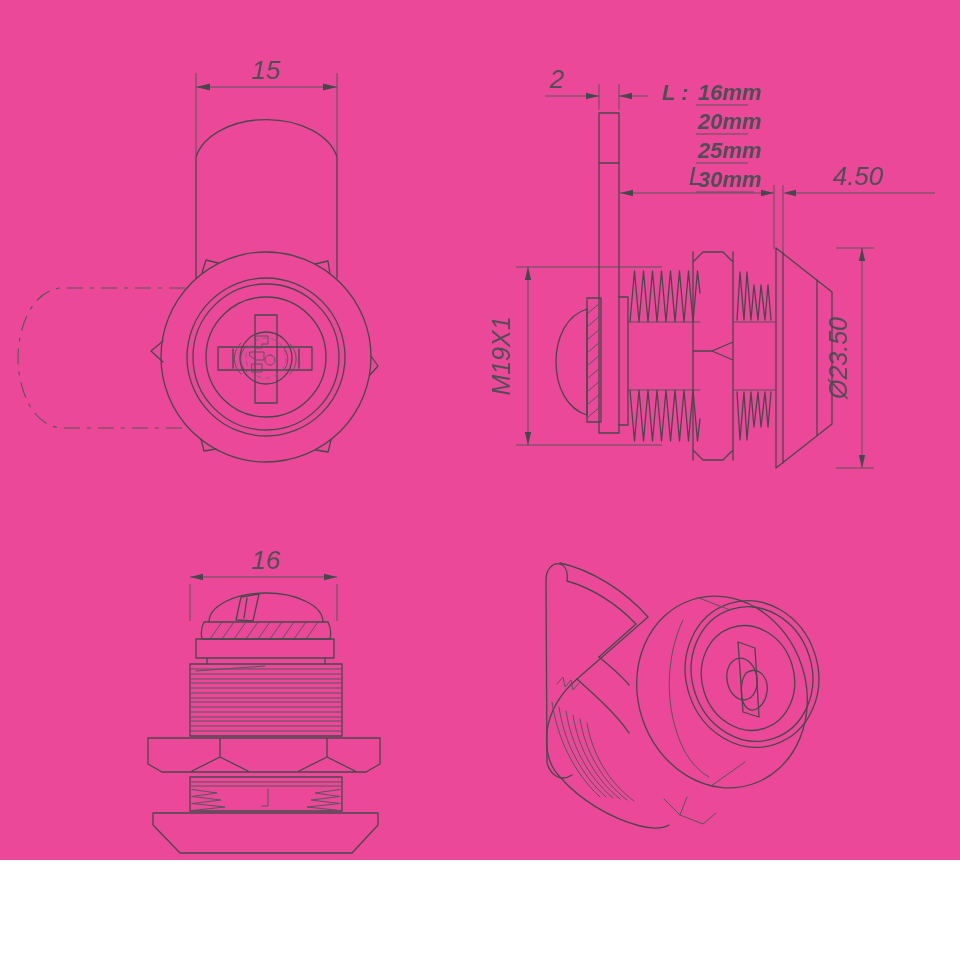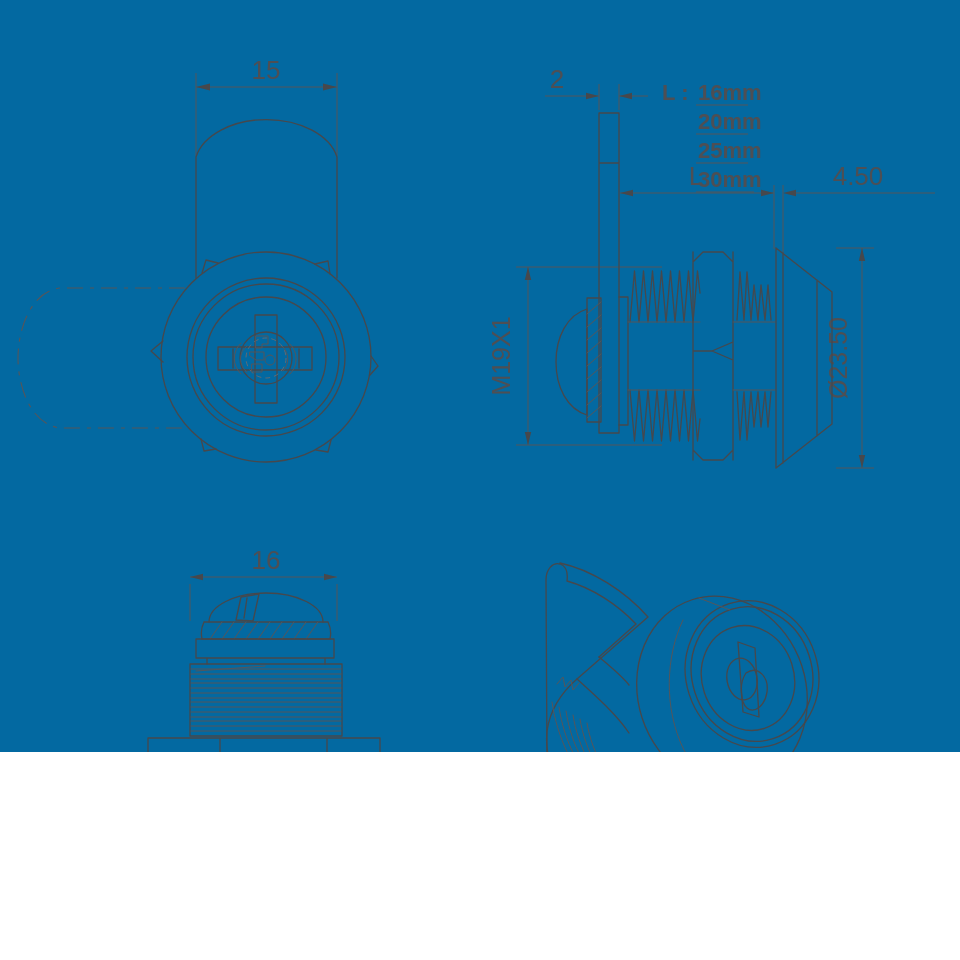--- a/index.html
+++ b/index.html
@@ -1,17 +1,17 @@
 <!DOCTYPE html>
 <html><head>
 <meta charset="utf-8">
 <style>
   html,body{margin:0;padding:0;background:#fff;}
-  .canvas{position:relative;width:960px;height:752px;background:#0369a1;overflow:hidden;
-          font-family:"Liberation Sans", sans-serif;}
+  .canvas{position:relative;width:960px;height:860px;background:#ec4899;overflow:hidden;
+          font-family:"Liberation Sans", sans-serif;font-style:italic;}
   svg{position:absolute;left:0;top:0;}
   .ln{stroke:#47484c;stroke-width:1.3;fill:none;stroke-linecap:round;stroke-linejoin:round;}
   .thin{stroke:#55565b;stroke-width:1;fill:none;stroke-linecap:round;}
   .dim{stroke:#55565b;stroke-width:1;fill:none;}
   .arr{fill:#47484c;stroke:none;}
   .dash{stroke:#55565b;stroke-width:1.1;fill:none;stroke-dasharray:16 7 4 7;}
   .sketch{stroke:#6a6b70;stroke-width:0.9;fill:none;stroke-dasharray:5 4;}
   text{fill:#4e4f54;font-family:"Liberation Sans", sans-serif;}
   .dimtxt{font-size:26px;}
   .listtxt{font-size:22px;font-weight:bold;}

